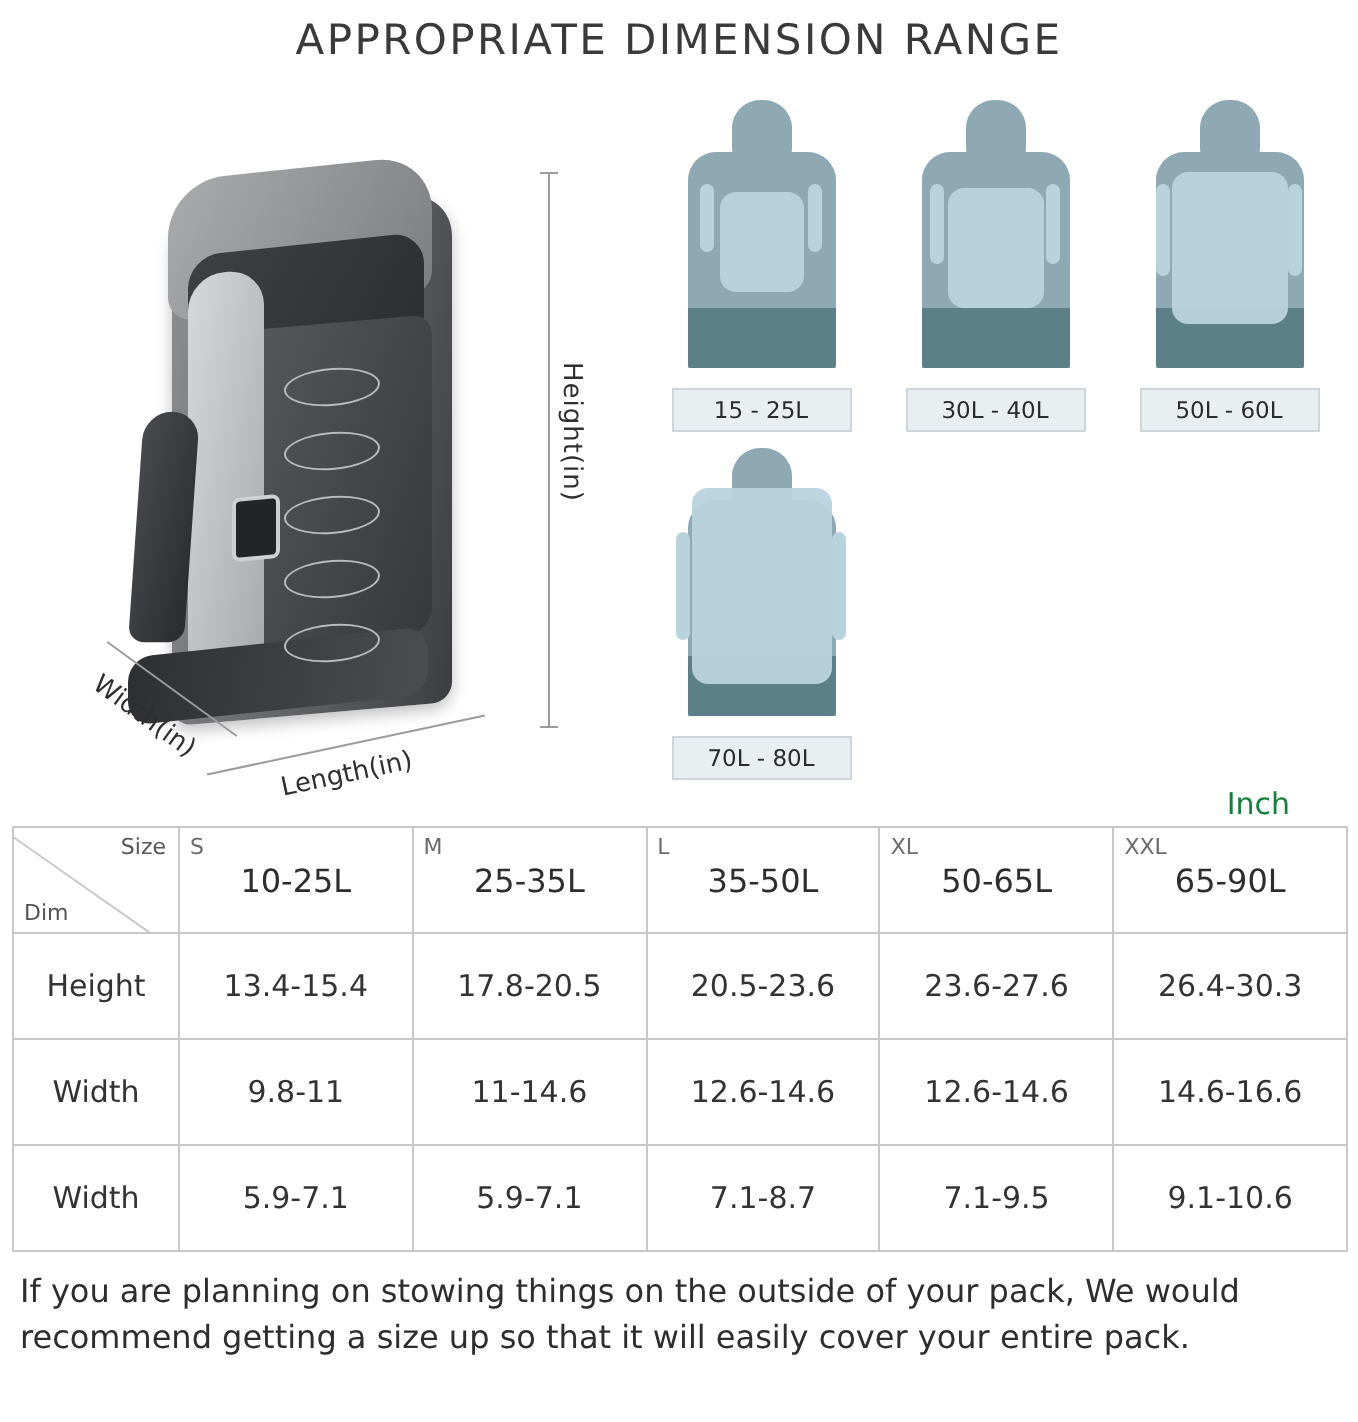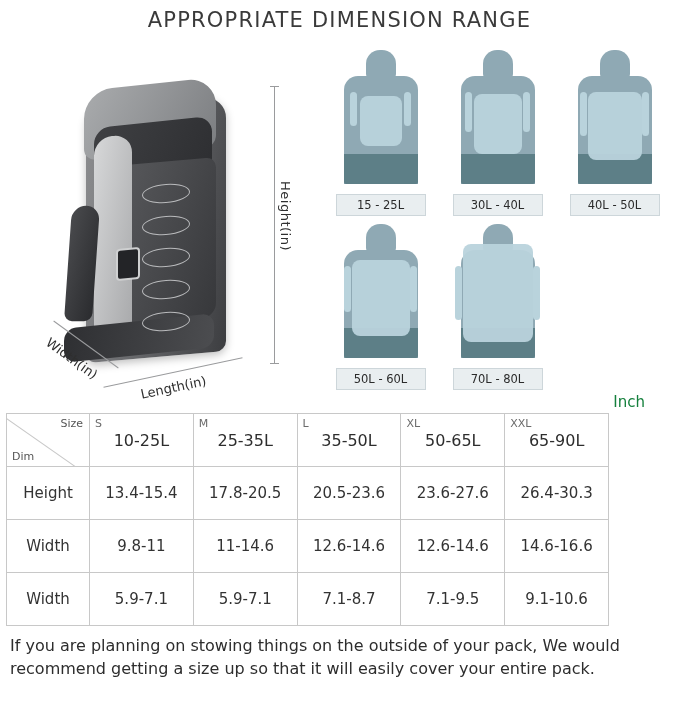--- a/index.html
+++ b/index.html
@@ -314,21 +314,21 @@
   .inch-row {
     text-align: right;
     padding: 2px 34px 2px 0;
     font-size: 15px;
     color: #15803d;
   }
 
   
   table.size-table {
     border-collapse: collapse;
-    width: 603px;
+    width: 668px;
     margin: 0 6px;
     table-layout: fixed;
   }
   table.size-table td {
     border: 1px solid #c8c8c8;
     height: 52px;
     font-size: 15px;
     color: #333;
     padding: 0 6px;
     text-align: center;
@@ -454,32 +454,20 @@
           <div class="neck"></div>
           <div class="torso"></div>
           <div class="pants"></div>
           <div class="bag" style="top:44px;width:48px;height:60px;"></div>
           <div class="strapL" style="left:22px;height:40px;"></div>
           <div class="strapR" style="right:22px;height:40px;"></div>
         </div>
         <div class="size-label">30L - 40L</div>
       </div>
 
-      <div class="model-cell">
-        <div class="figure">
-          <div class="head"></div>
-          <div class="neck"></div>
-          <div class="torso"></div>
-          <div class="pants"></div>
-          <div class="bag" style="top:42px;width:54px;height:68px;"></div>
-          <div class="strapL" style="left:20px;height:44px;"></div>
-          <div class="strapR" style="right:20px;height:44px;"></div>
-        </div>
-        <div class="size-label">40L - 50L</div>
-      </div>
 
       <div class="model-cell">
         <div class="figure">
           <div class="head"></div>
           <div class="neck"></div>
           <div class="torso"></div>
           <div class="pants"></div>
           <div class="bag" style="top:36px;width:58px;height:76px;"></div>
           <div class="strapL" style="left:18px;height:46px;"></div>
           <div class="strapR" style="right:18px;height:46px;"></div>

